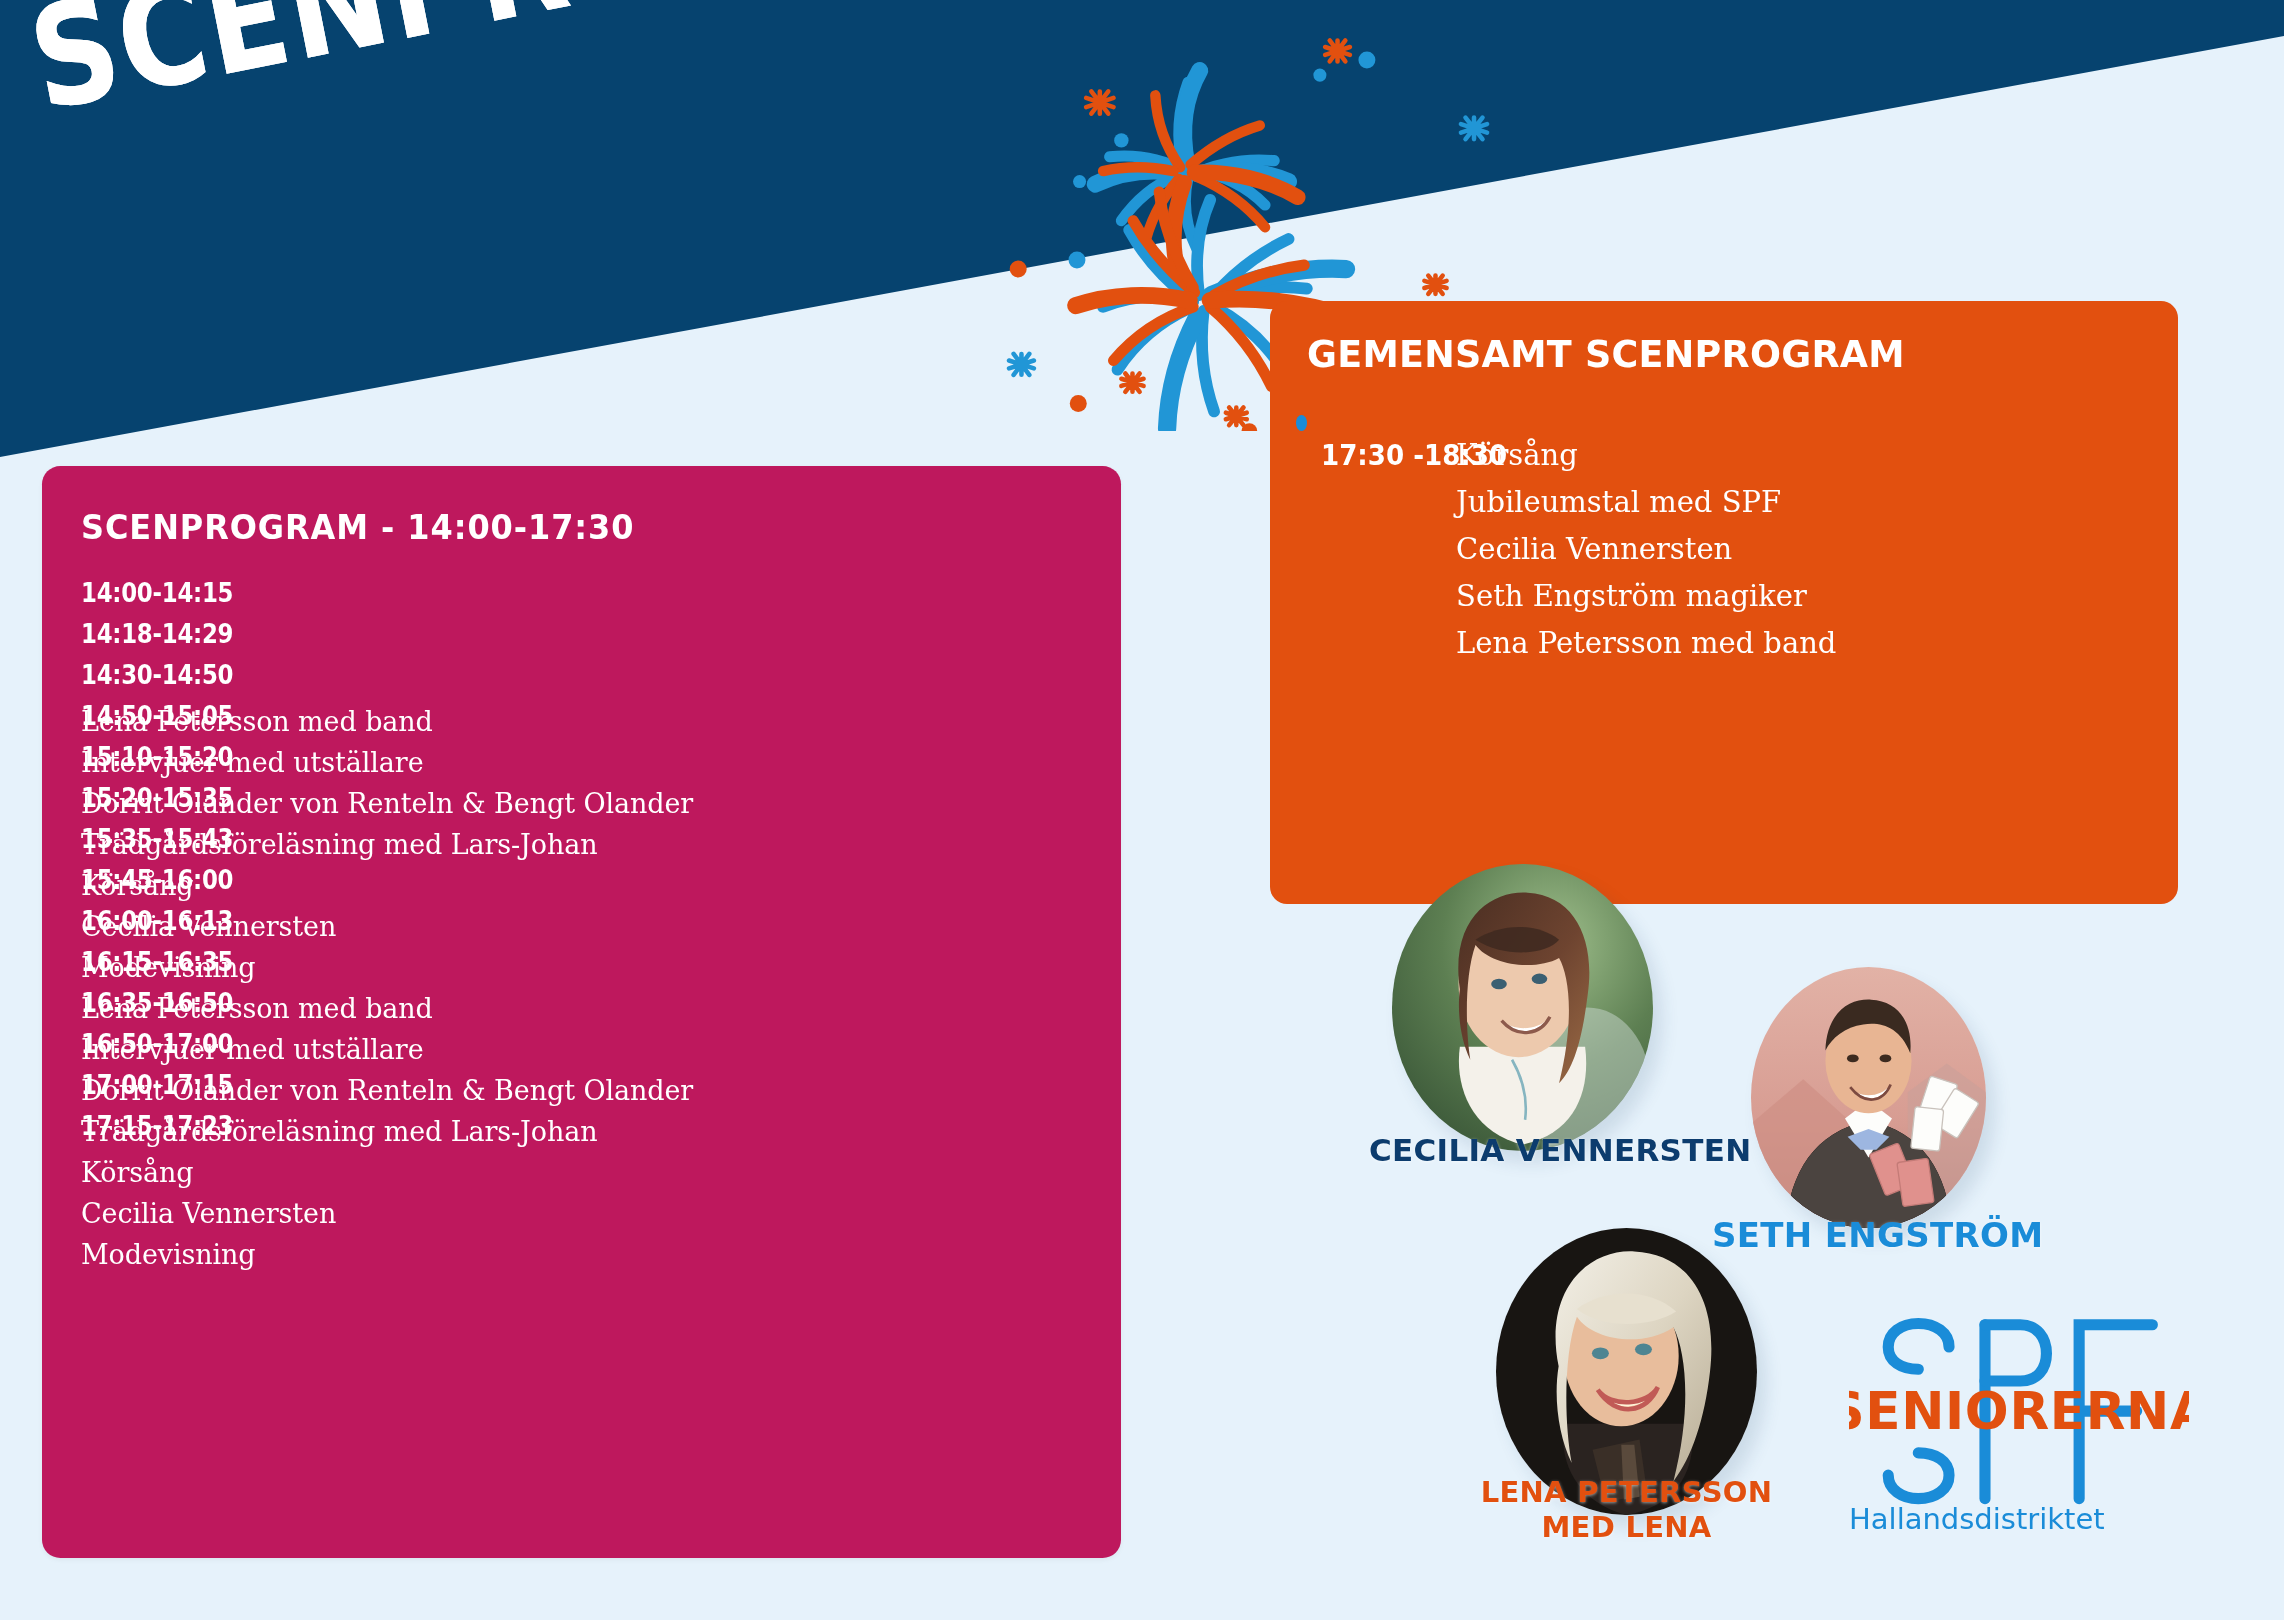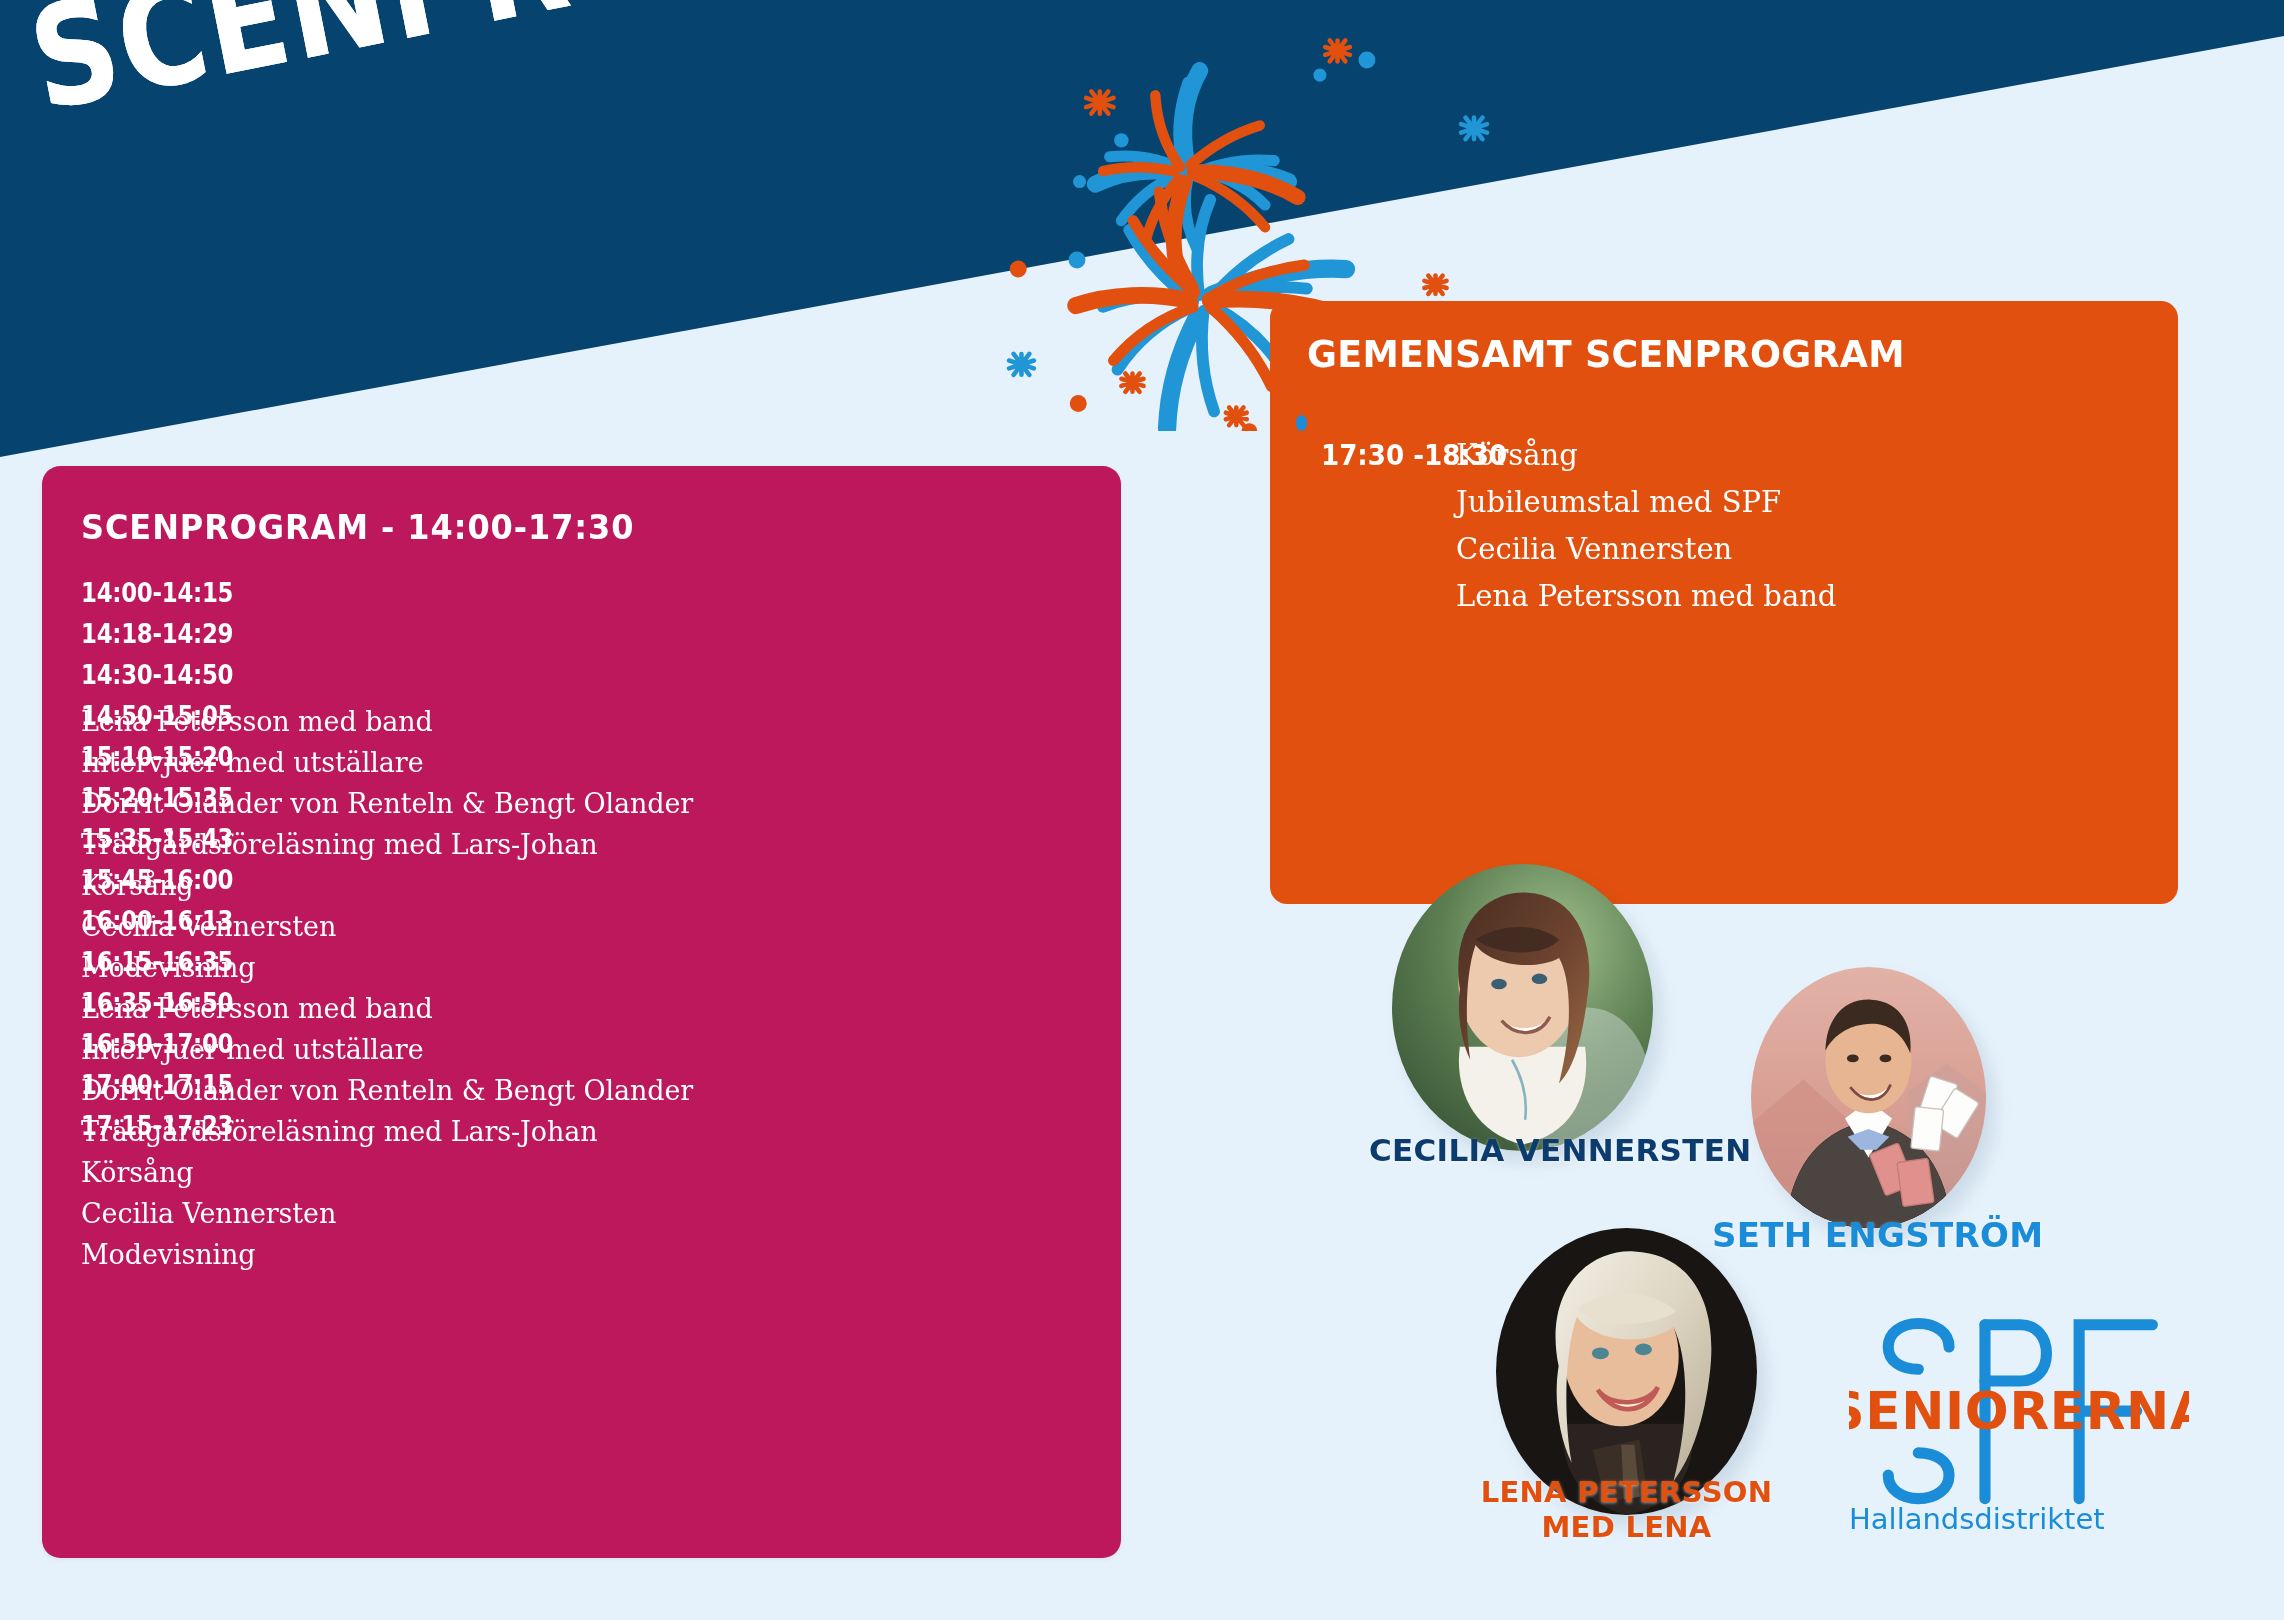--- a/index.html
+++ b/index.html
@@ -279,20 +279,24 @@
           <span class="gtime">17:30 -18:30</span>
           <span class="gdesc">Körsång</span>
         </div>
         <div class="gem-row">
           <span class="gtime"></span>
           <span class="gdesc">Jubileumstal med SPF</span>
         </div>
         <div class="gem-row">
           <span class="gtime"></span>
           <span class="gdesc">Cecilia Vennersten</span>
+        </div>
+        <div class="gem-row">
+          <span class="gtime"></span>
+          <span class="gdesc">Seth Engström magiker</span>
         </div>
         <div class="gem-row">
           <span class="gtime"></span>
           <span class="gdesc">Lena Petersson med band</span>
         </div>
       </div>
   </div>
 
   <div class="portrait" style="left:1392px;top:864px;width:261px;height:287px;">
     <svg class="ph" viewBox="0 0 200 220" preserveAspectRatio="xMidYMid slice">

